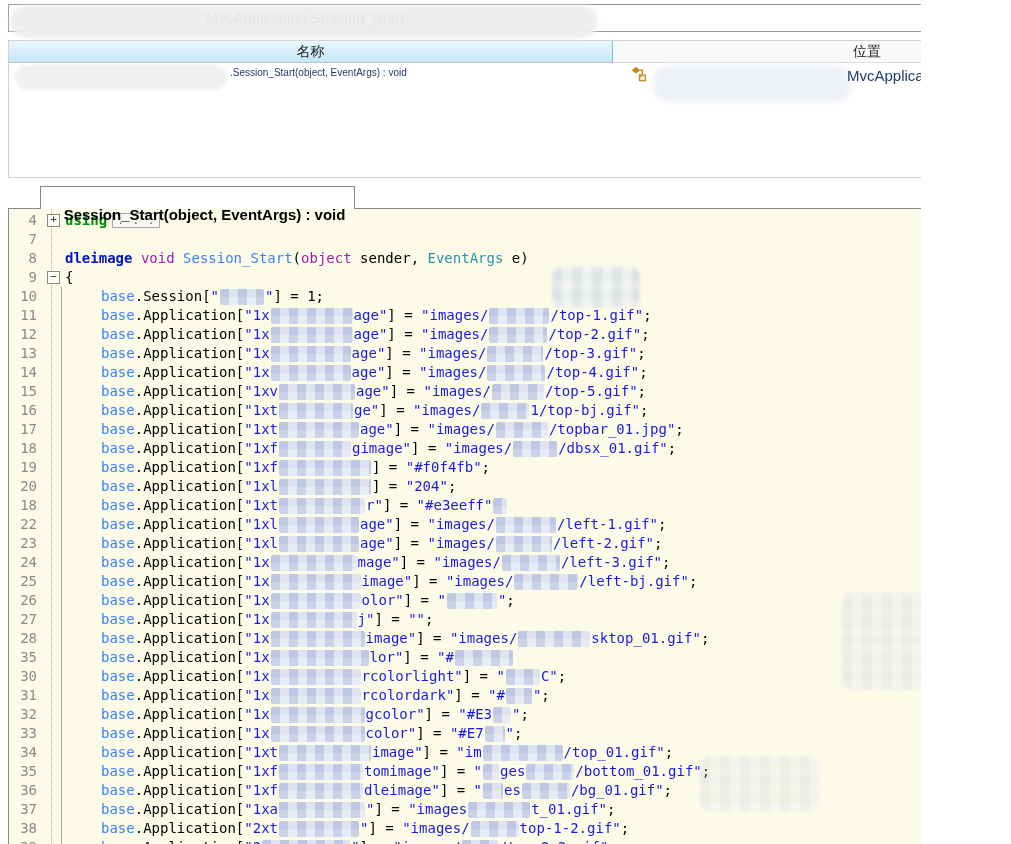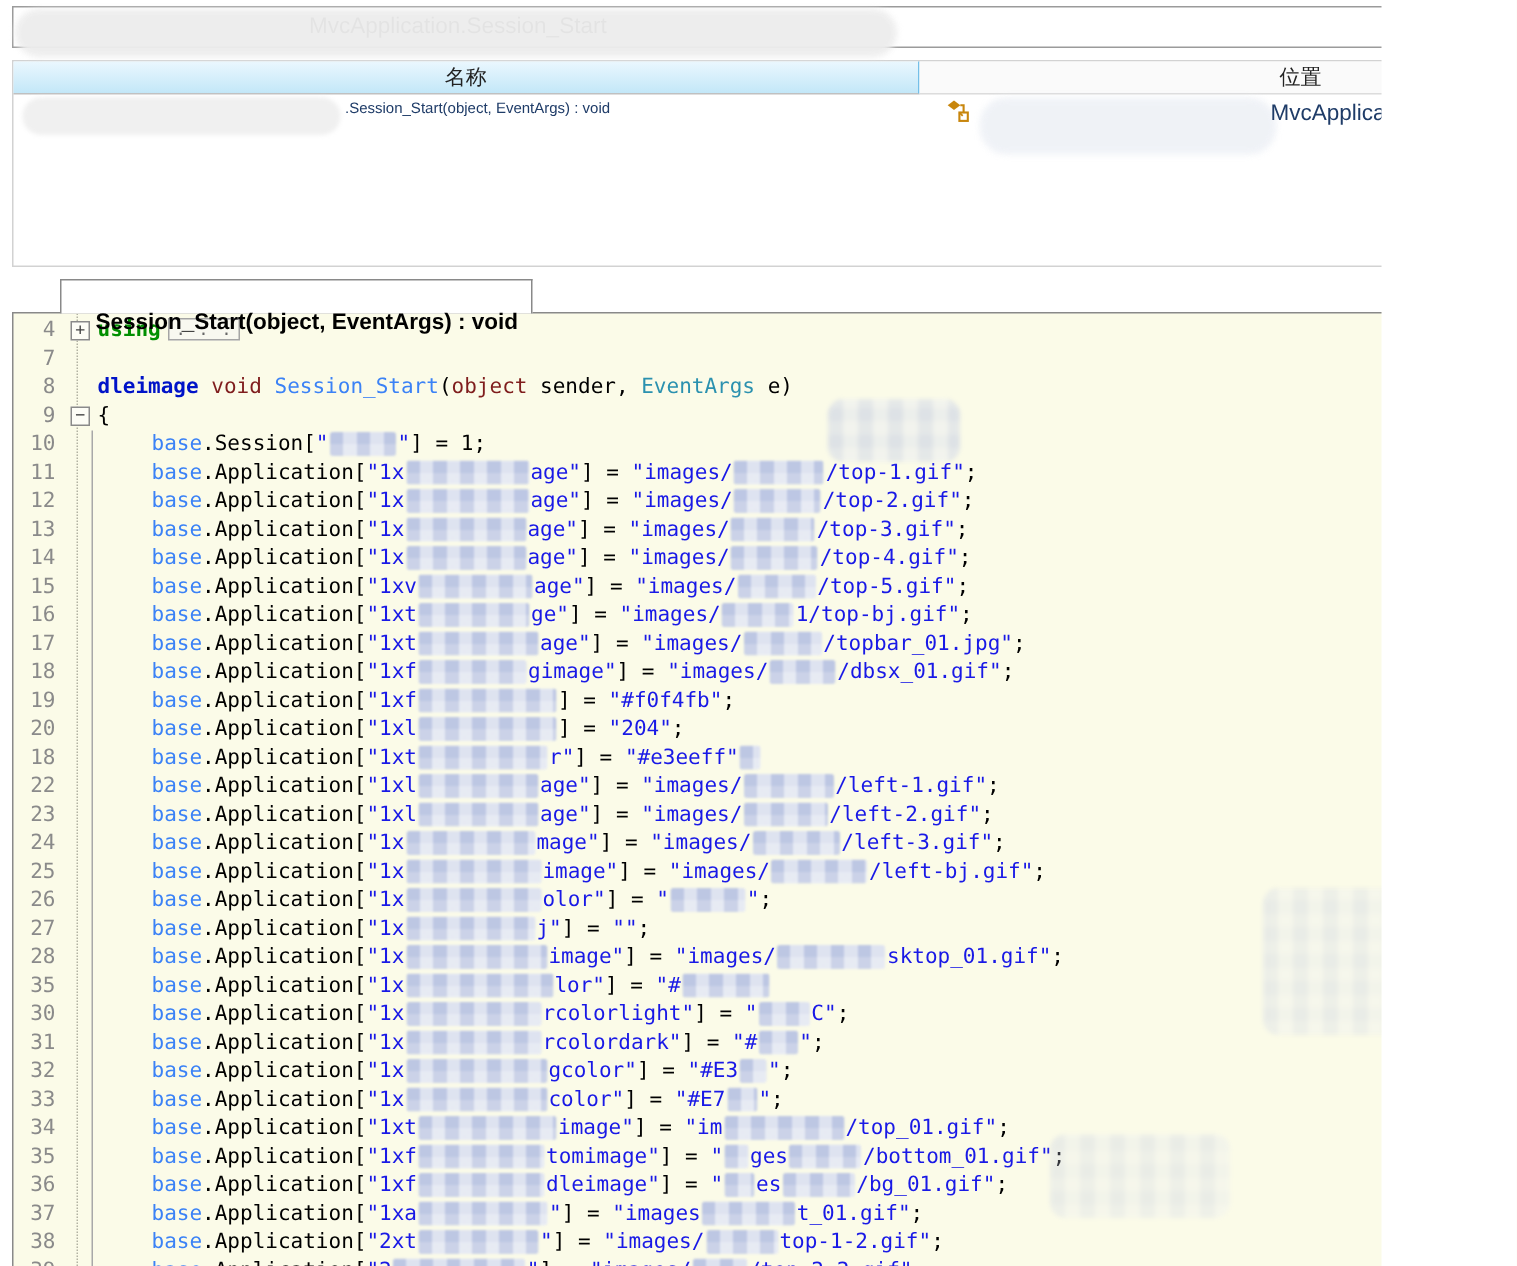--- a/index.html
+++ b/index.html
@@ -46,21 +46,21 @@
               border-left:1px dotted #b2b2a2;}
   .fold-guide{position:absolute;left:52px;top:78px;bottom:0;width:1px;background:#a8a8a8;}
   .code-line{position:relative;height:19px;line-height:19px;white-space:pre;
              font-family:"DejaVu Sans Mono",monospace;font-size:14px;color:#000;}
   .ln{position:absolute;left:0;top:0;width:28px;text-align:right;color:#8a8a8a;}
   .foldbox{position:absolute;left:38px;top:3px;width:11px;height:11px;
            border:1px solid #8a8a8a;background:#fdfdf6;color:#444;
            font-size:11px;line-height:10px;text-align:center;cursor:pointer;}
   .codetxt{position:absolute;left:56px;top:0;}
   .sk{color:#0013c8;font-weight:bold;}
-  .st{color:#7f1d1d;}
+  .st{color:#a21caf;}
   .su{color:#2b91af;}
   .sb{color:#3b82f6;font-weight:normal;}
   .ss{color:#1919e6;}
   .sp{color:#000;}
   .sg{color:#008f00;font-weight:bold;}
   .collapsed{display:inline-block;border:1px solid #a5a5a5;background:#f8f8f0;color:#666;
              font-size:11px;line-height:13px;padding:0 4px;margin-left:5px;
              vertical-align:1px;letter-spacing:1px;cursor:pointer;}
   .mz{display:inline-block;height:16px;vertical-align:middle;margin:0 1px;border-radius:2px;
       opacity:.92;filter:blur(.6px);background-color:#d7ddef;

